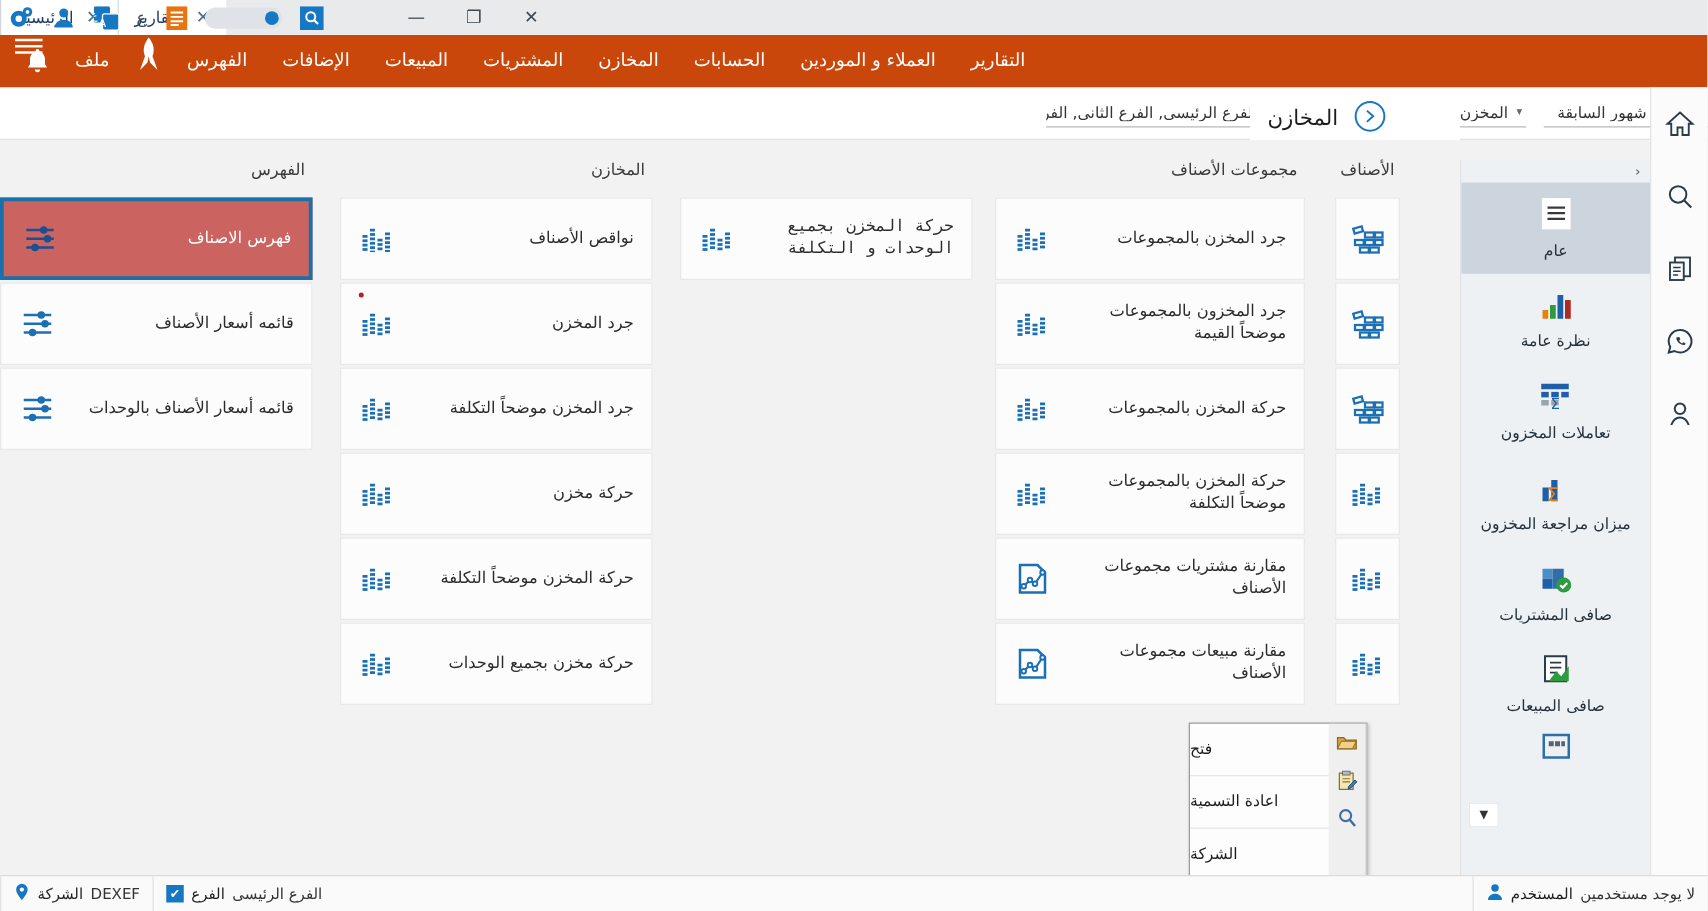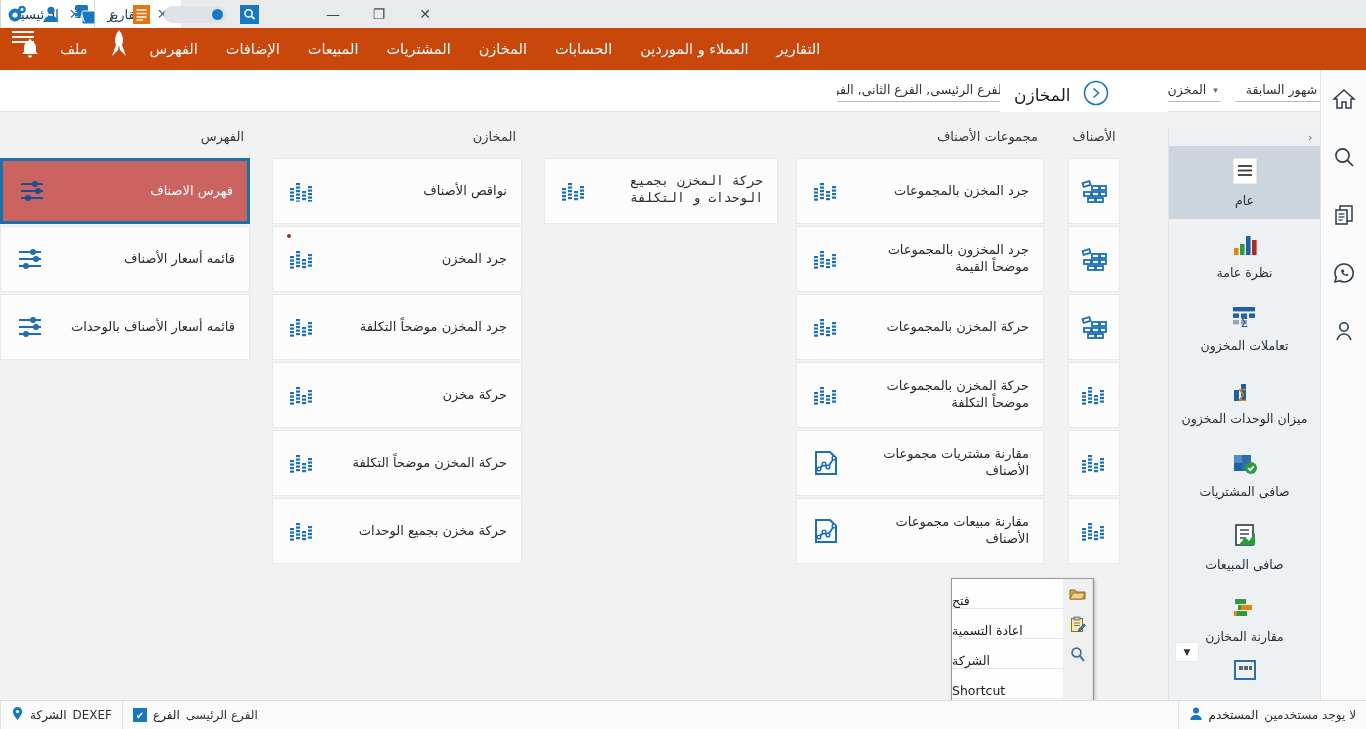--- a/index.html
+++ b/index.html
@@ -149,23 +149,23 @@
 
   
   .ctxmenu {
     position: absolute; left: 951px; top: 578px; width: 143px;
     background: #fdfdfd; border: 1px solid #9a9a9a;
     display: flex; flex-direction: row-reverse;
     box-shadow: 1px 1px 3px rgba(0,0,0,.22);
   }
   .ctxitems { flex: 1; display: flex; flex-direction: column; }
   .ctxitem {
-    height: 30px; display: flex; align-items: flex-end; justify-content: flex-start;
+    height: 30px; display: flex; align-items: flex-start; justify-content: flex-start;
     font-size: 12.5px; color: #1c1c1c; padding: 0 10px 0 0;
-    border-bottom: 1px solid #e6e6e6; flex-direction: row-reverse;
+    border-bottom: 1px solid #e6e6e6; flex-direction: row-reverse; margin-top: 12px;
   }
   .ctxitem:last-child { border-bottom: none; }
   .ctxicons {
     width: 30px; background: #efefef; border-right: 1px solid #dedede;
     display: flex; flex-direction: column;
   }
   .ctxicon { height: 30px; display: flex; align-items: center; justify-content: center; }
 
   
   .statusbar {
@@ -400,21 +400,21 @@
   </div>
 
   <div class="navitem">
     <span>
       <svg width="32" height="28" viewBox="0 0 32 28">
         <rect x="5" y="14" width="5" height="11" fill="#1f5fa8"></rect>
         <rect x="12" y="8" width="5" height="17" fill="#1f5fa8"></rect>
         <text x="18" y="25" font-size="15" fill="#e8820f" font-family="DejaVu Sans">Σ</text>
       </svg>
     </span>
-    <span class="nlabel">ميزان الوحدات المخزون</span>
+    <span class="nlabel">ميزان مراجعة المخزون</span>
   </div>
 
   <div class="navitem">
     <span>
       <svg width="32" height="28" viewBox="0 0 32 28">
         <rect x="5" y="6" width="8" height="8" fill="#4a8fc4"></rect>
         <rect x="5" y="14" width="8" height="8" fill="#1f5fa8"></rect>
         <rect x="13" y="6" width="9" height="16" fill="#2f6ea8"></rect>
         <circle cx="22" cy="19" r="6" fill="#2c9c3e"></circle>
         <path d="M19.2 19.2 l2 2 l3.6-3.8" fill="none" stroke="#fff" stroke-width="1.8"></path>
@@ -431,32 +431,20 @@
             <line x1="11" y1="8" x2="20" y2="8"></line>
             <line x1="11" y1="12" x2="20" y2="12"></line>
             <line x1="11" y1="16" x2="17" y2="16"></line>
           </g>
         <path d="M10 23 L16 15 L20 19 L26 11 L26 23 Z" fill="#2c9c3e"></path>
       </svg>
     </span>
     <span class="nlabel">صافى المبيعات</span>
   </div>
 
-  <div class="navitem">
-    <span>
-      <svg width="32" height="26" viewBox="0 0 32 26">
-        <rect x="6" y="3" width="11" height="5" fill="#2c9c3e"></rect>
-        <rect x="11" y="9" width="12" height="5" fill="#e8820f"></rect>
-        <rect x="8" y="15" width="10" height="5" fill="#2c9c3e"></rect>
-        <rect x="5" y="15" width="3" height="5" fill="#e8820f"></rect>
-        <rect x="9" y="9" width="3" height="5" fill="#2c9c3e"></rect>
-      </svg>
-    </span>
-    <span class="nlabel">مقارنة المخازن</span>
-  </div>
 
   <div class="navitem" style="height:30px">
     <span>
       <svg width="30" height="26" viewBox="0 0 30 26">
           <rect x="5" y="3" width="20" height="18" fill="none" stroke="#2f6ea8" stroke-width="2"></rect>
           <g fill="#566570">
             <rect x="9" y="8" width="4" height="4"></rect>
             <rect x="14" y="8" width="4" height="4"></rect>
             <rect x="19" y="8" width="3" height="4"></rect>
           </g>

